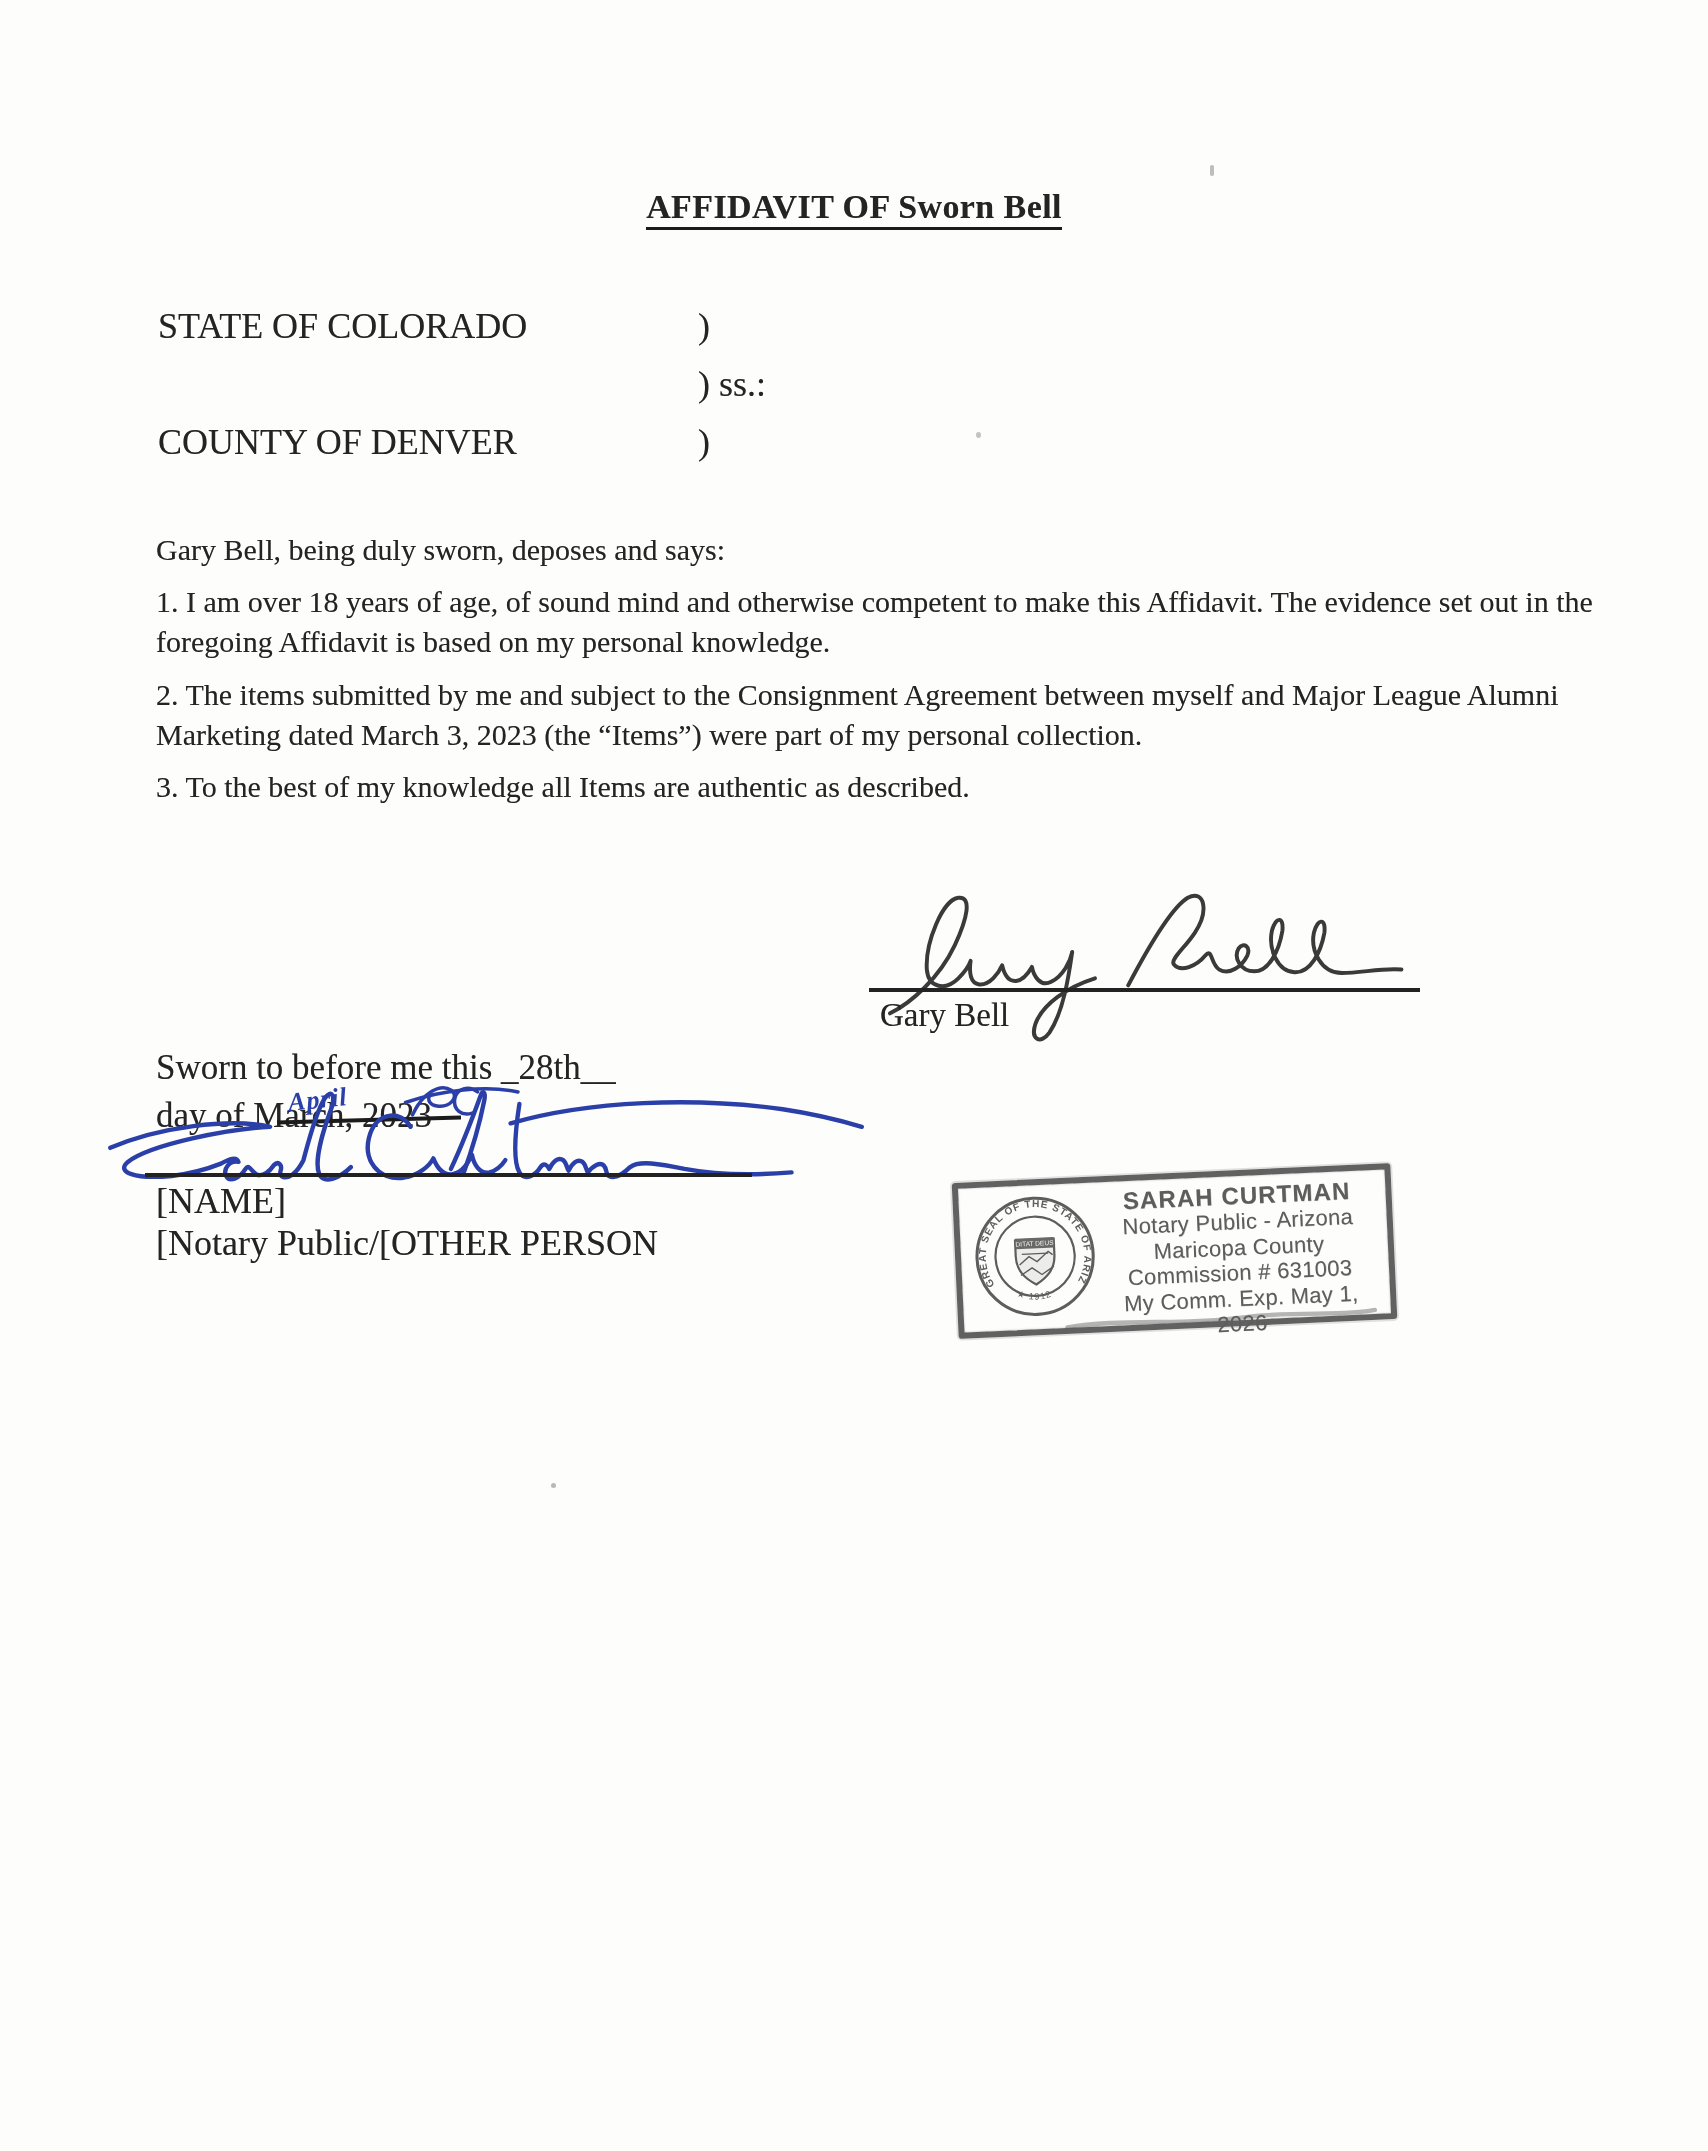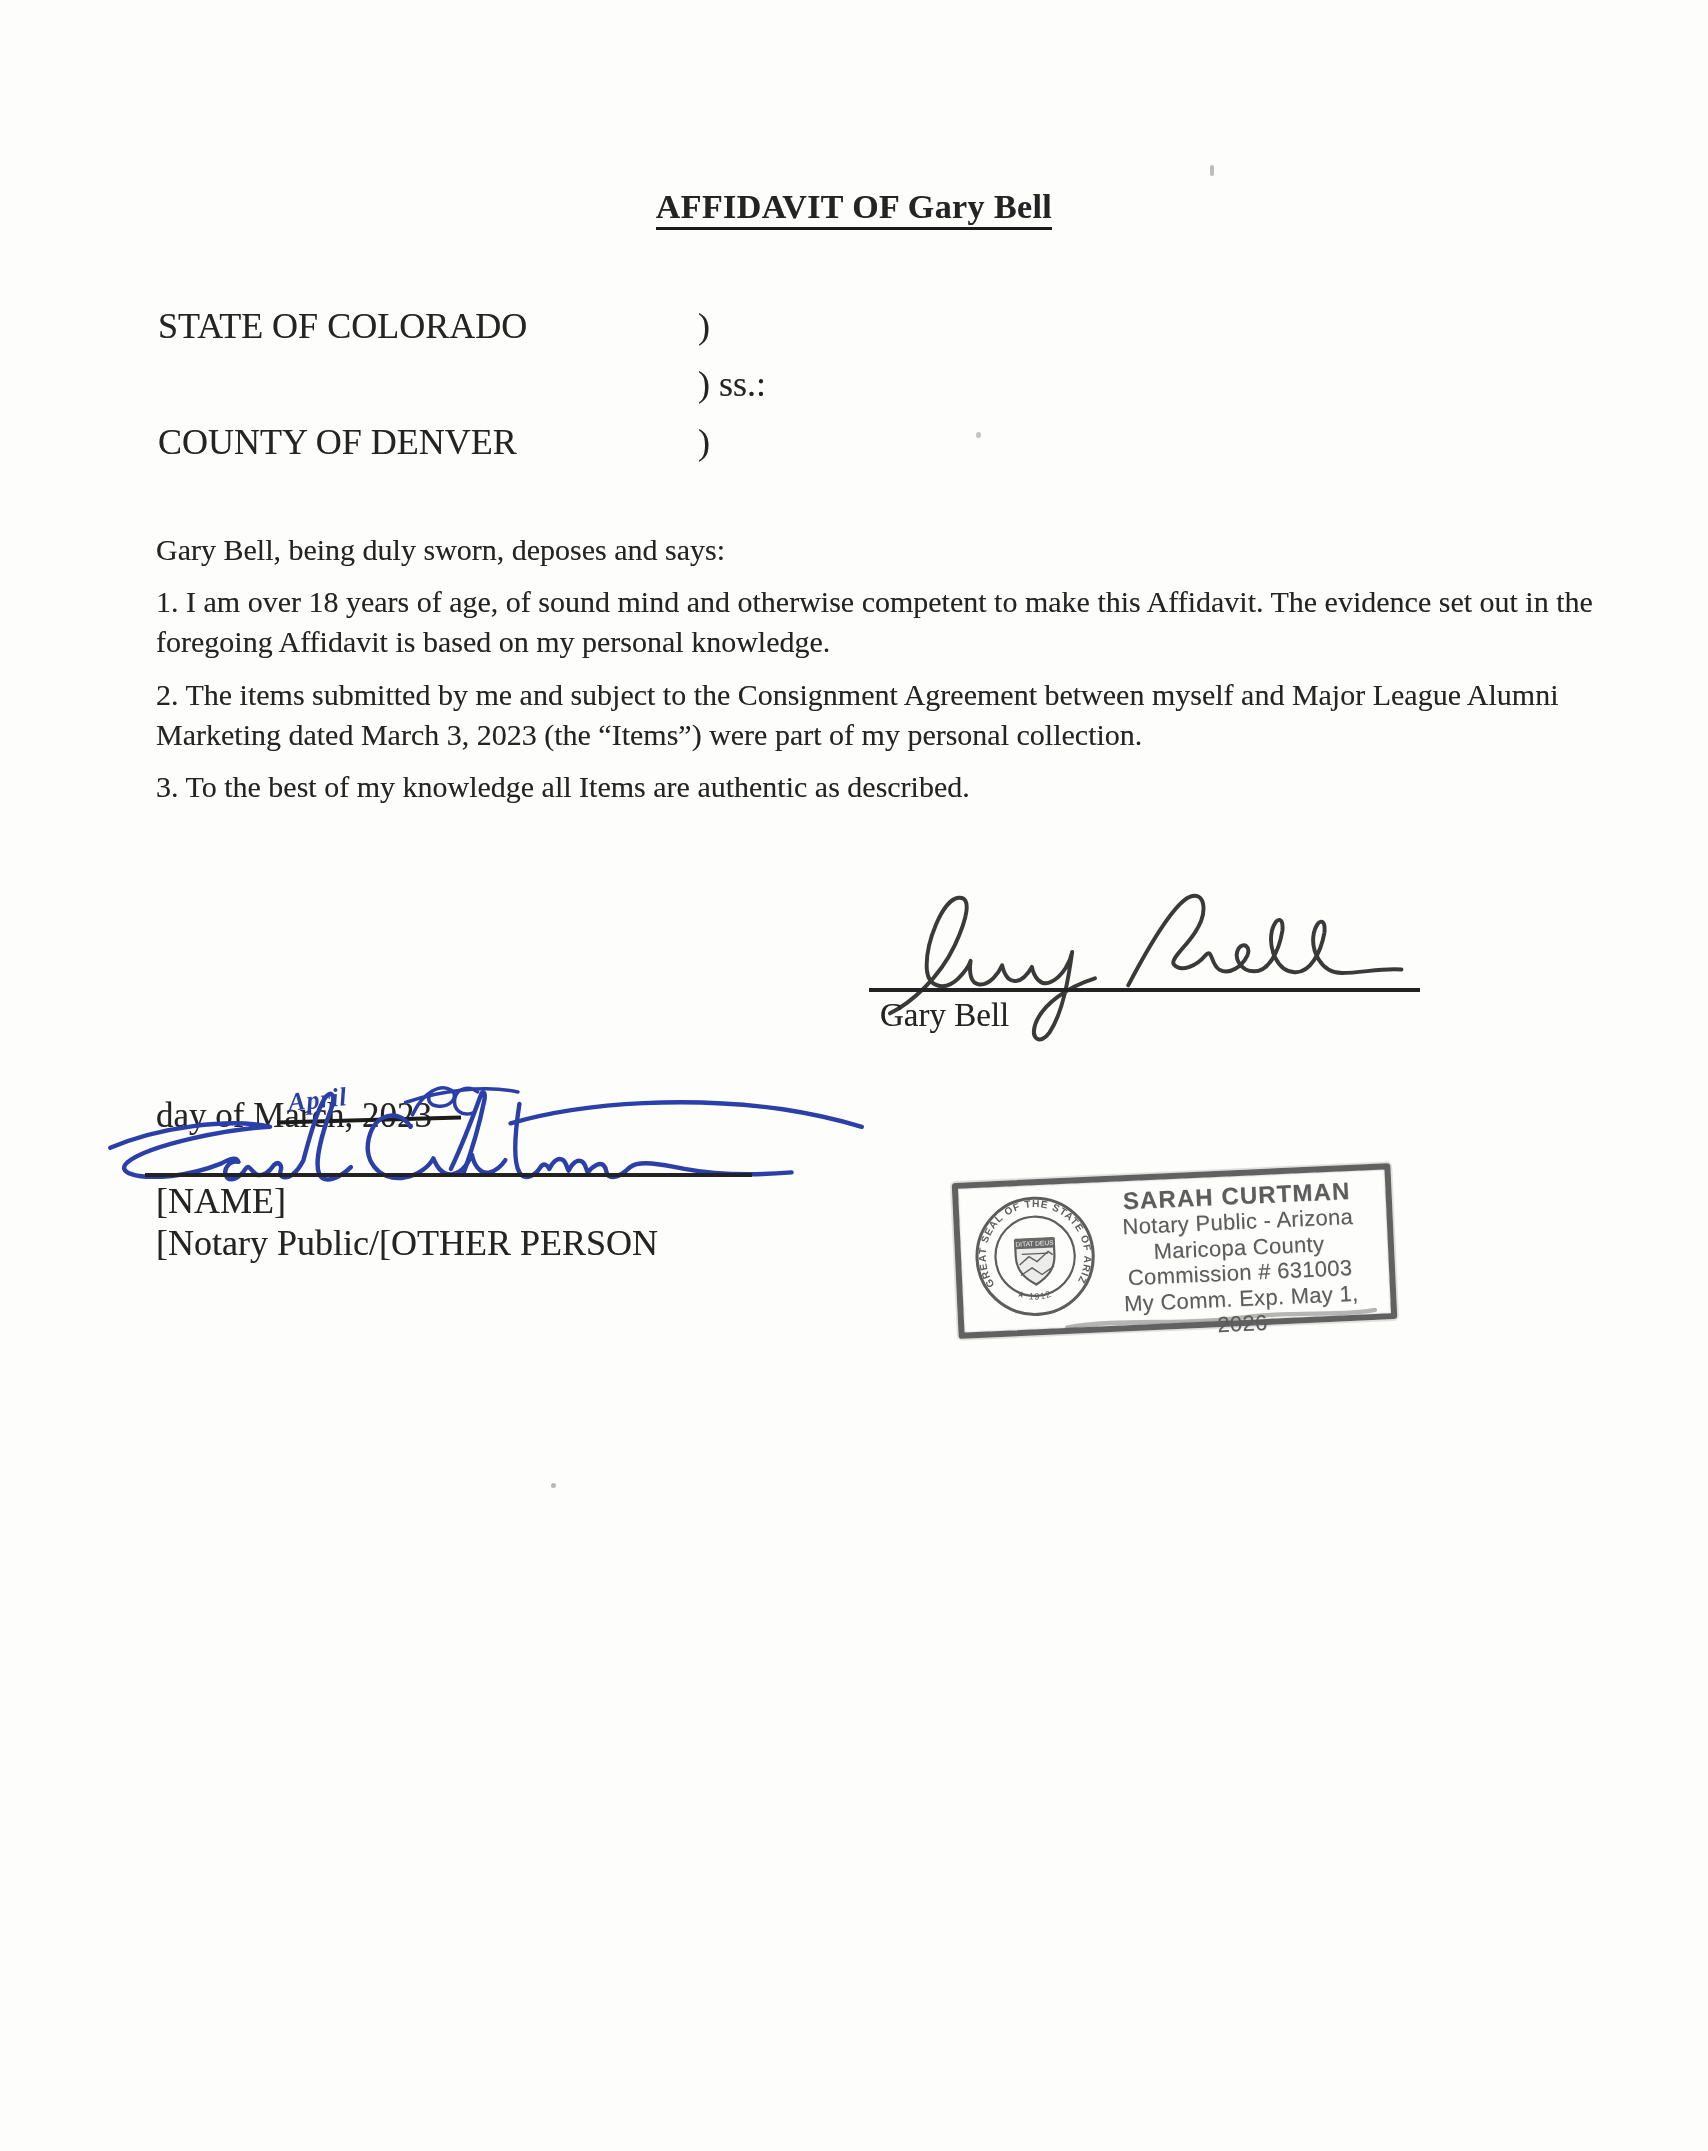--- a/index.html
+++ b/index.html
@@ -51,21 +51,21 @@
   .stamp-name{font-weight:bold;font-size:24px;letter-spacing:1.1px;line-height:27px;}
   .artifact{position:absolute;background:#8a8a8a;border-radius:50%;}
   svg{display:block;}
 </style>
 </head>
 <body>
 
 <div class="page">
 
   <div class="abs title-wrap">
-    <span class="title-text doc-text">AFFIDAVIT OF Gary Bell</span>
+    <span class="title-text doc-text">AFFIDAVIT OF Sworn Bell</span>
   </div>
 
   <div class="artifact" style="left:1210px;top:165px;width:4.4px;height:10.5px;border-radius:1.8px;opacity:.55;"></div>
 
   <div class="abs venue doc-text" style="left:158px;top:305px;">STATE OF COLORADO</div>
   <div class="abs venue doc-text" style="left:698px;top:305px;">)</div>
   <div class="abs venue doc-text" style="left:698px;top:363px;">) ss.:</div>
   <div class="abs venue doc-text" style="left:158px;top:421px;">COUNTY OF DENVER</div>
   <div class="abs venue doc-text" style="left:698px;top:421px;">)</div>
   <div class="artifact" style="left:976px;top:432px;width:5.3px;height:6.1px;opacity:.5;"></div>
@@ -79,20 +79,21 @@
 
   <svg class="abs" style="left:865px;top:882px;" width="579" height="162" viewBox="0 0 660 185">
     <g fill="none" stroke="#3a3a3a" stroke-width="4.5" stroke-linecap="round" stroke-linejoin="round">
       <path d="M 28 150 C 52 138 84 110 102 72 C 116 42 122 16 106 18 C 88 20 68 70 70 100 C 72 122 92 124 106 110 C 114 102 118 96 120 90 C 118 104 120 116 130 117 C 142 118 152 104 156 95 C 158 104 162 114 172 113 C 180 112 186 104 190 97 C 192 108 200 120 212 114 C 226 107 234 90 236 80 C 232 108 226 148 210 172 C 200 186 188 180 194 162 C 202 140 230 120 262 110"></path>
       <path d="M 300 118 C 320 80 348 30 368 18 C 388 8 392 34 376 58 C 364 76 348 88 352 94 C 360 104 378 96 388 84 C 396 74 394 94 404 100 C 416 107 430 96 436 84 C 440 74 432 68 426 76 C 420 86 428 102 444 102 C 460 102 472 80 476 56 C 478 38 468 40 464 56 C 460 76 470 102 490 103 C 508 104 520 80 524 58 C 526 40 516 42 512 58 C 508 78 520 104 544 104 C 566 104 590 98 612 100"></path>
     </g>
   </svg>
   <div class="abs sig-underline" style="left:869px;top:988px;width:551px;"></div>
   <div class="abs printed-name doc-text" style="left:880px;top:997px;">Gary Bell</div>
 
+  <div class="abs jurat doc-text" style="left:156px;top:1048px;">Sworn to before me this _28th__</div>
   <div class="abs jurat doc-text" style="left:156px;top:1096px;"><span>day of </span><span>March</span><span>, 2023</span></div>
   <div class="abs strike-bar" style="left:277px;top:1118px;width:184px;"></div>
   <div class="abs april-note" style="left:288px;top:1085px;">April</div>
 
   <svg class="abs" style="left:402px;top:1076px;" width="123" height="53" viewBox="0 0 140 60">
     <g fill="none" stroke="#2b3fa8" stroke-width="4" stroke-linecap="round" stroke-linejoin="round">
       <path d="M 12 44 C 24 18 44 8 56 16 C 66 24 54 36 40 34 C 32 33 28 27 32 21"></path>
       <path d="M 86 18 C 76 10 62 14 60 26 C 58 38 68 46 80 42"></path>
       <path d="M 4 30 C 44 16 96 10 132 18"></path>
     </g>

